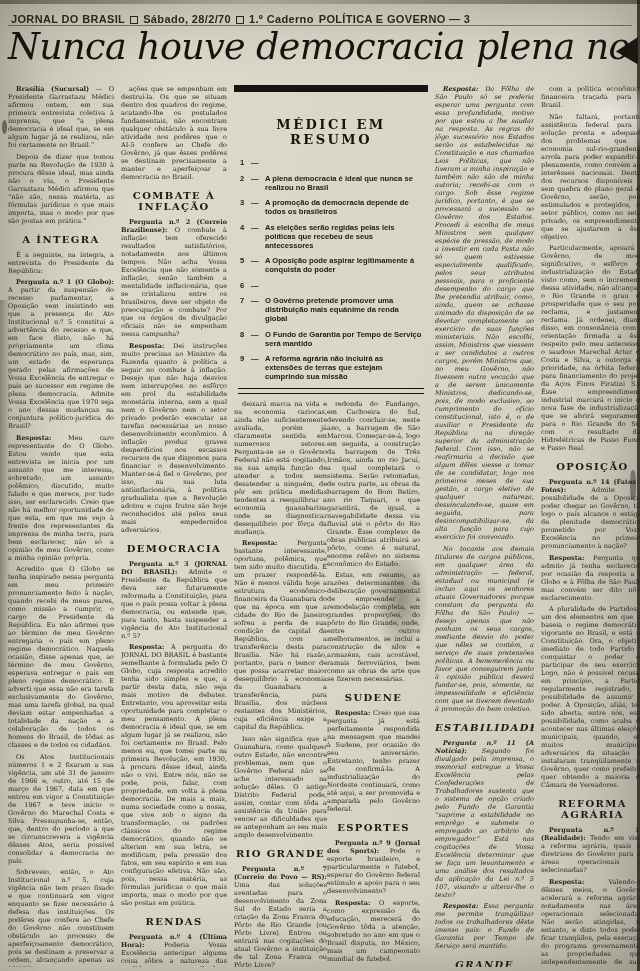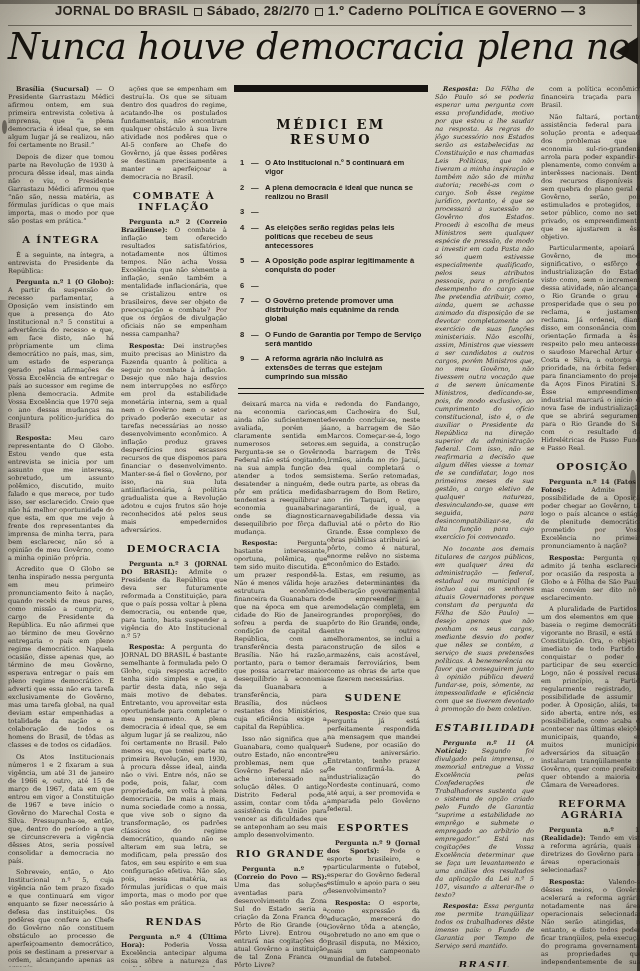--- a/index.html
+++ b/index.html
@@ -12,22 +12,22 @@
   .art{position:absolute;pointer-events:none;}
   .edge-right{right:0;top:0;bottom:0;width:3px;background:rgba(28,24,18,.75);}
   .edge-top{left:0;top:0;right:0;height:4px;background:linear-gradient(90deg,rgba(40,35,28,.5),rgba(40,35,28,.15) 40%,rgba(40,35,28,.55));}
   .wedge{top:37px;right:2px;width:24px;height:30px;background:#1a1712;clip-path:polygon(100% 0,100% 92%,8% 48%);}
   .stain-a{left:372px;top:560px;width:58px;height:96px;background:radial-gradient(ellipse at 50% 40%,rgba(42,36,28,.38),rgba(42,36,28,0) 70%);}
   .stain-b{left:548px;top:88px;width:100px;height:70px;background:radial-gradient(ellipse at 60% 40%,rgba(238,235,226,.85),rgba(238,235,226,0) 70%);}
   .stain-c{left:0;top:300px;width:10px;height:400px;background:linear-gradient(90deg,rgba(50,44,34,.35),rgba(50,44,34,0));}
   .speck1{left:2px;top:120px;width:5px;height:14px;background:rgba(30,26,20,.5);border-radius:50%;}
   .speck2{left:630px;top:470px;width:6px;height:30px;background:rgba(30,26,20,.4);border-radius:40%;}
 
-  .masthead{position:absolute;top:3px;left:11px;right:10px;display:flex;justify-content:center;
-    font-family:"Liberation Sans",sans-serif;font-size:13px;font-weight:bold;letter-spacing:.35px;color:#2b2620;}
+  .masthead{position:absolute;top:13px;left:11px;right:10px;display:flex;justify-content:flex-start;
+    font-family:"Liberation Sans",sans-serif;font-size:11px;font-weight:bold;letter-spacing:.35px;color:#2b2620;}
   .mast-left span{margin-right:5px;}
   .sq{display:inline-block;width:6px;height:6px;border:1px solid #2b2620;vertical-align:-1px;margin-right:5px;}
   .rule{position:absolute;top:25px;left:8px;right:8px;border-top:1px solid rgba(43,38,30,.55);}
 
   .headline{position:absolute;top:24px;left:8px;width:626px;margin:0;
     font-family:"DejaVu Serif",serif;font-style:italic;font-weight:500;
     font-size:37px;line-height:46px;white-space:nowrap;letter-spacing:-.6px;
     transform:scaleX(.985);transform-origin:left;color:#17140f;}
 
   .cols{position:absolute;top:85px;left:8px;display:flex;gap:7px;height:882px;}
@@ -101,30 +101,30 @@
         <p class="para"><b>Resposta:</b> Pretende o Govêrno promover distribuição mais justa da renda global, a fim de reduzir as enormes desigualdades que se verificam, atualmente, na partilha da riqueza nacional, tanto entre regiões como entre pessoas. Procurar-se-á, dentro dêsse critério, fazer com que os salários reais reflitam o aumento verificado na produtividade, assegurando-se, além disso, maior participação do prestador de trabalho no produto dêle.</p>
       </div>
 
     <div class="center">
       <section class="resumo">
         <h2>MÉDICI EM RESUMO</h2>
         <div>
             <div class="resumo-item">
               <span class="num">1</span>
               <span class="dash">—</span>
-              <span class="txt">O Ato Institucional n.º 5 continuará em vigor</span>
             </div>
             <div class="resumo-item">
               <span class="num">2</span>
               <span class="dash">—</span>
               <span class="txt">A plena democracia é ideal que nunca se realizou no Brasil</span>
             </div>
             <div class="resumo-item">
               <span class="num">3</span>
               <span class="dash">—</span>
+              <span class="txt">A promoção da democracia depende de todos os brasileiros</span>
             </div>
             <div class="resumo-item">
               <span class="num">4</span>
               <span class="dash">—</span>
               <span class="txt">As eleições serão regidas pelas leis políticas que recebeu de seus antecessores</span>
             </div>
             <div class="resumo-item">
               <span class="num">5</span>
               <span class="dash">—</span>
               <span class="txt">A Oposição pode aspirar legitimamente à conquista do poder</span>
@@ -171,21 +171,21 @@
           </div>
       </div>
     </div>
 
     <div class="col c5">
         <p class="para"><b>Resposta:</b> Da Fôlha de São Paulo só se poderia esperar uma pergunta com essa profundidade, motivo por que estou a lhe saudar na resposta. As regras do jôgo sucessório nos Estados serão as estabelecidas na Constituição e nas chamadas Leis Políticas, que não tiveram a minha inspiração e também não são de minha autoria; recebi-as com o cargo. Sob êsse regime jurídico, portanto, é que se processará a sucessão no Govêrno dos Estados. Procedi à escolha de meus Ministros sem qualquer espécie de pressão, de modo a investir em cada Pasta não só quem estivesse especialmente qualificado, pelos seus atributos pessoais, para o proficiente desempenho do cargo que lhe pretendia atribuir, como, ainda, quem se achasse animado da disposição de se devotar completamente ao exercício de suas funções ministeriais. Não escolhi, assim, Ministros que viessem a ser candidatos a outros cargos, porém Ministros que, no meu Govêrno, não tivessem outra vocação que a de serem ùnicamente Ministros, dedicando-se, pois, de modo exclusivo, ao cumprimento do ofício constitucional, isto é, o de auxiliar o Presidente da República na direção superior da administração federal. Com isso, não se reafirmaria a decisão que algum dêles viesse a tomar de se candidatar, logo nos primeiros meses de sua gestão, a cargo eletivo de qualquer natureza, desvinculando-se, quase em seguida, para desincompatibilizar-se, da alta função para cujo exercício foi convocado.</p>
         <p class="para">No tocante aos demais titulares de cargos públicos, em qualquer área da administração — federal, estadual ou municipal (e incluo aqui os senhores atuais Governadores porque constam da pergunta da Fôlha de São Paulo) — desejo apenas que não ponham os seus cargos, mediante desvio do poder que nêles se contém, a serviço de suas pretensões políticas. A benemerência ou favor que conseguirem junto à opinião pública deverá fundar-se, pois, sòmente, na impessoalidade e eficiência com que se tiverem devotado à promoção do bem coletivo.</p>
         <h3 class="heading">ESTABILIDADE</h3>
         <p class="para"><b>Pergunta n.º 11 (A Notícia):</b> Segundo foi divulgado pela imprensa, o memorial entregue a Vossa Excelência pelas Confederações de Trabalhadores sustenta que o sistema de opção criado pelo Fundo de Garantia “suprime a estabilidade no emprêgo e submete o empregado ao arbítrio do empregador.” Está nas cogitações de Vossa Excelência determinar que se faça um levantamento e uma análise dos resultados da aplicação da Lei n.º 5 107, visando a alterar-lhe o texto?</p>
         <p class="para"><b>Resposta:</b> Essa pergunta me permite tranqüilizar todos os trabalhadores dêste imenso país: o Fundo de Garantia por Tempo de Serviço será mantido.</p>
-        <h3 class="heading">BRASIL</h3>
+        <h3 class="heading">GRANDE</h3>
         <p class="para"><b>Pergunta n.º 12 (O Jornal):</b> A produção de trigo aumentou consideràvelmente êste ano, conforme foi divulgado oficialmente. Apesar disso, ainda importamos ingentes quantidades do cereal. Desejaríamos saber se está nas metas prioritárias do Govêrno alcançar a auto-suficiência no abastecimento e qual seria o esquema que nos levaria a alcançar aquêle objetivo?</p>
       </div>
     <div class="col c6">
         <p class="para">com a política econômico-financeira traçada para o Brasil.</p>
         <p class="para">Não faltará, portanto, assistência federal para a solução pronta e adequada dos problemas que a economia sul-rio-grandense arrola para poder expandir-se plenamente, como convém aos interêsses nacionais. Dentro dos recursos disponíveis e sem quebra do plano geral do Govêrno, serão, pois, estimulados e protegidos, no setor público, como no setor privado, os empreendimentos que se ajustarem a êsse objetivo.</p>
         <p class="para">Particularmente, apoiará o Govêrno, de modo significativo, o esfôrço de industrialização do Estado, visto como, sem o incremento dessa atividade, não alcançará o Rio Grande o grau de prosperidade que o seu povo reclama, e justamente reclama. Já ordenei, diante disso, em consonância com a orientação firmada a êsse respeito pelo meu antecessor, o saudoso Marechal Artur da Costa e Silva, a outorga de prioridade, na órbita federal, para financiamento do projeto da Aços Finos Piratini S.A. Êsse empreendimento industrial marcará o início da nova fase de industrialização, que se abrirá seguramente para o Rio Grande do Sul, com o resultado das Hidrelétricas de Passo Fundo e Passo Real.</p>
         <h3 class="heading">OPOSIÇÃO</h3>
         <p class="para"><b>Pergunta n.º 14 (Fatos e Fotos):</b> Admite a possibilidade de a Oposição poder chegar ao Govêrno, tão logo o país alcance o estágio de plenitude democrática, prometido por Vossa Excelência no primeiro pronunciamento à nação?</p>
         <p class="para"><b>Resposta:</b> Pergunta que admito já tenha esclarecido por ocasião da resposta a O Globo e à Fôlha de São Paulo, mas convém ser dito nôvo esclarecimento.</p>
         <p class="para">A pluralidade de Partidos é um dos elementos em que se baseia o regime democrático vigorante no Brasil, e está na Constituição. Ora, o objetivo imediato de todo Partido é conquistar o poder ou participar de seu exercício. Logo, não é possível recusar, em princípio, a Partido regularmente registrado, a possibilidade de assumir o poder. À Oposição, aliás, tem sido aberta, entre nós, essa possibilidade, como acaba de acontecer nas últimas eleições municipais, quando, em muitos municípios, adversários da situação se instalaram tranqüilamente no Govêrno, quer como prefeitos, quer obtendo a maioria da Câmara de Vereadores.</p>

